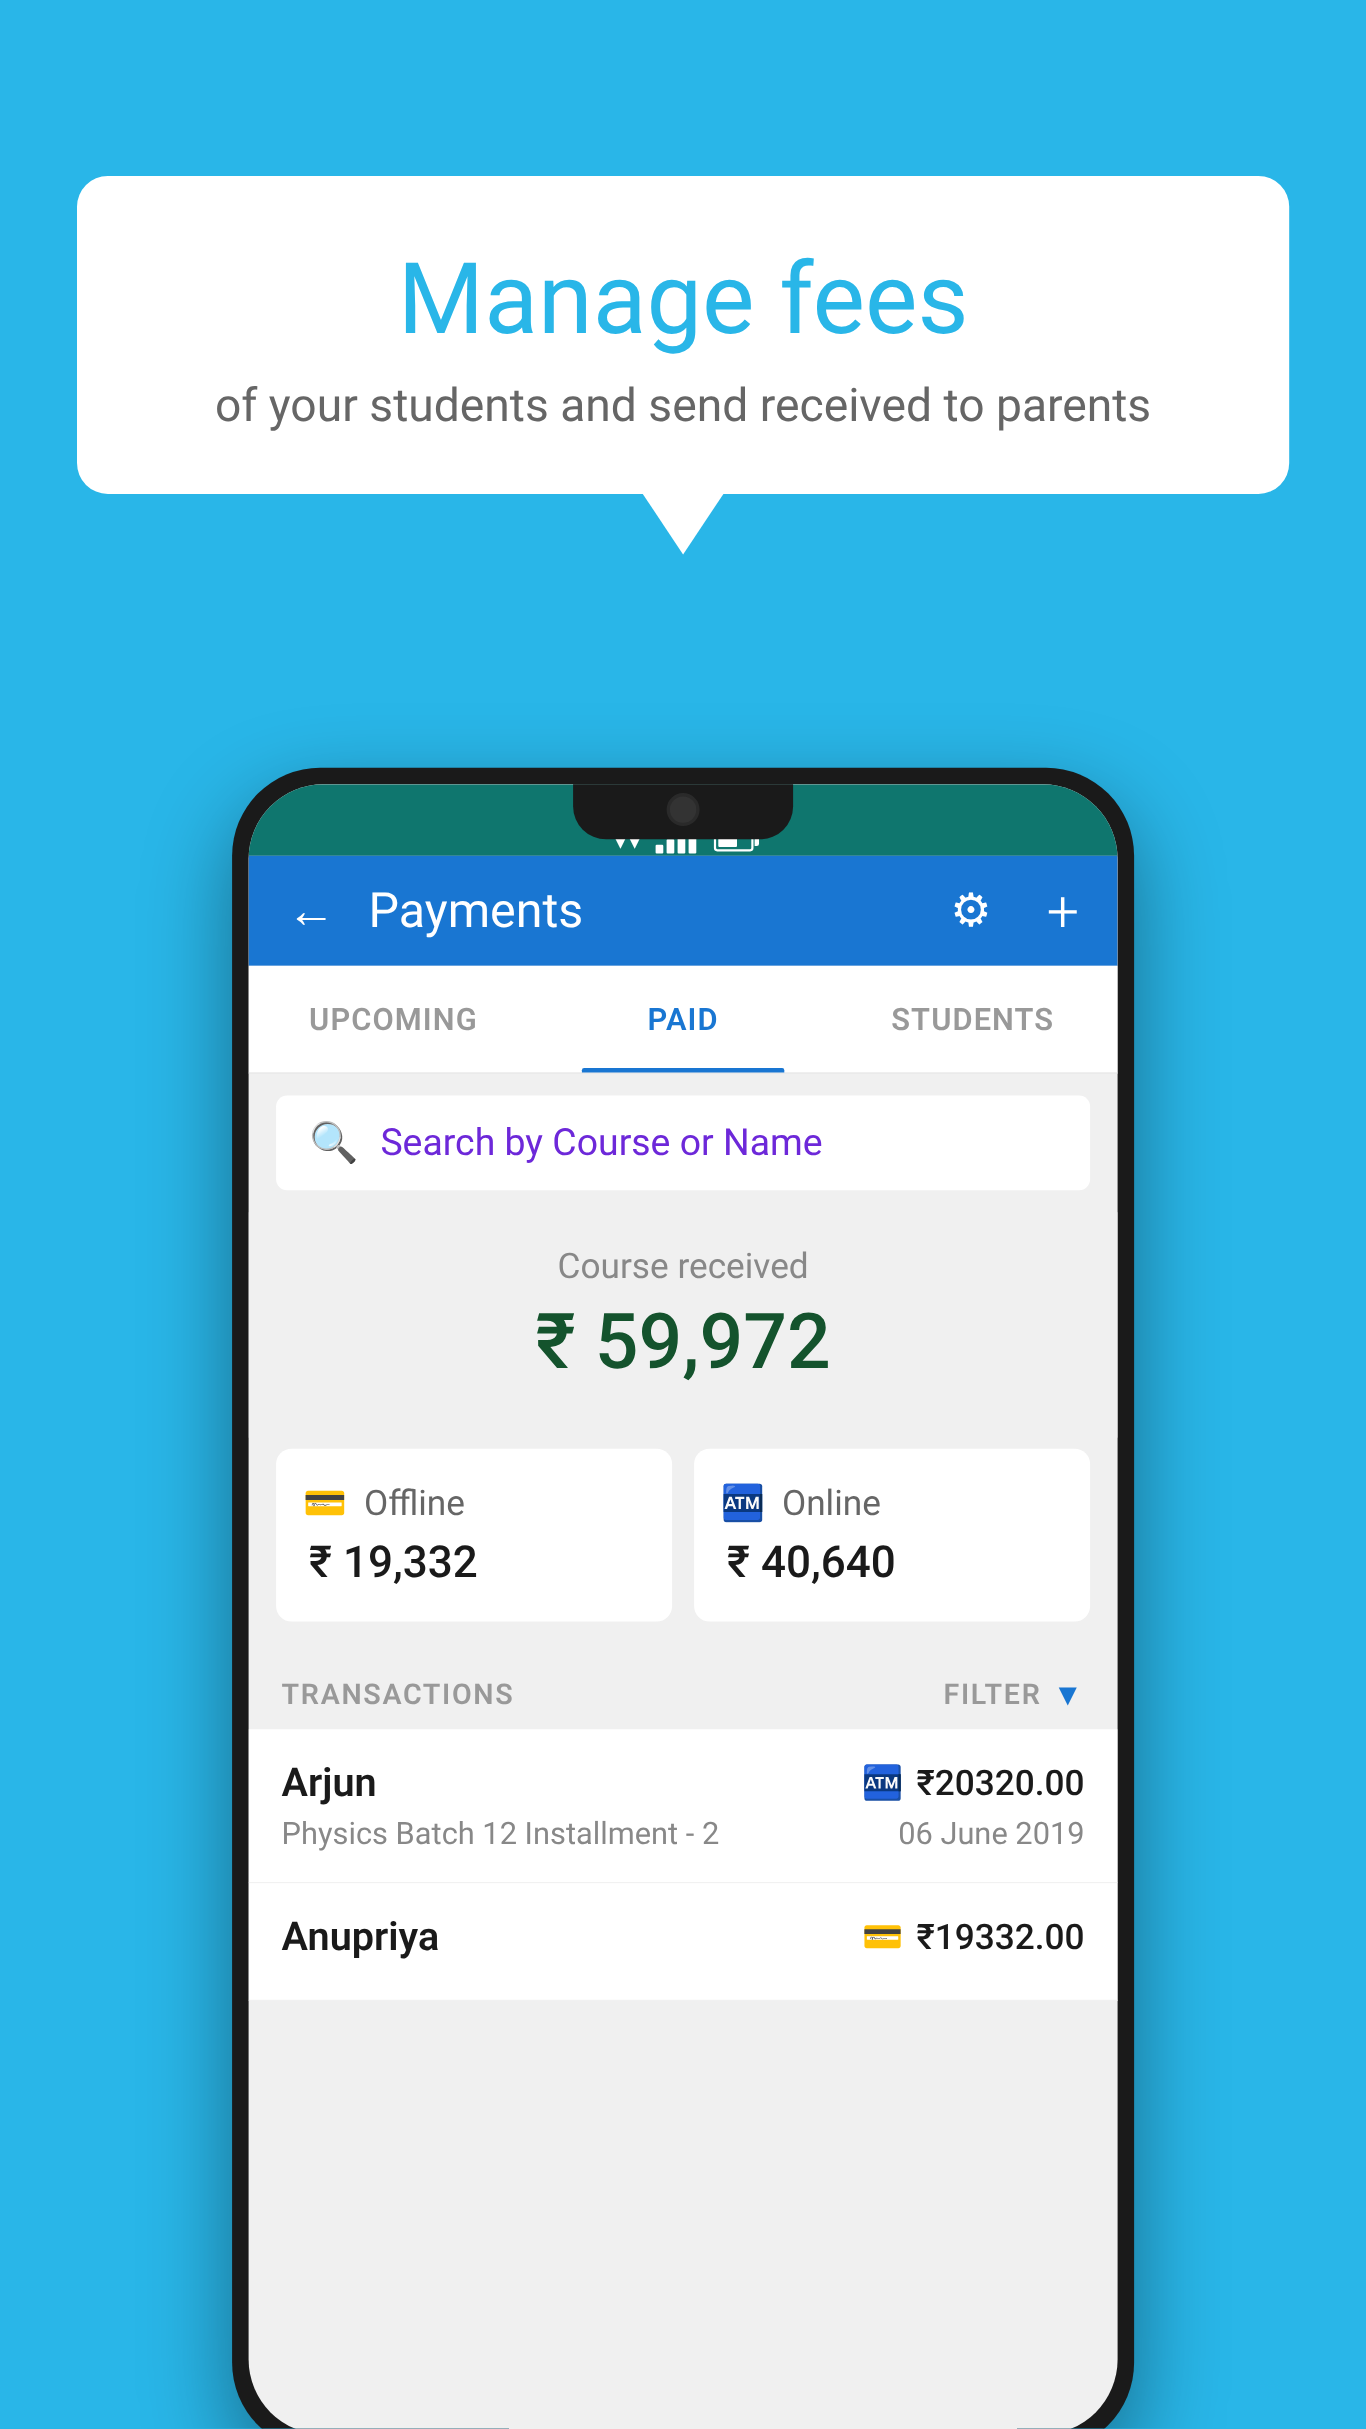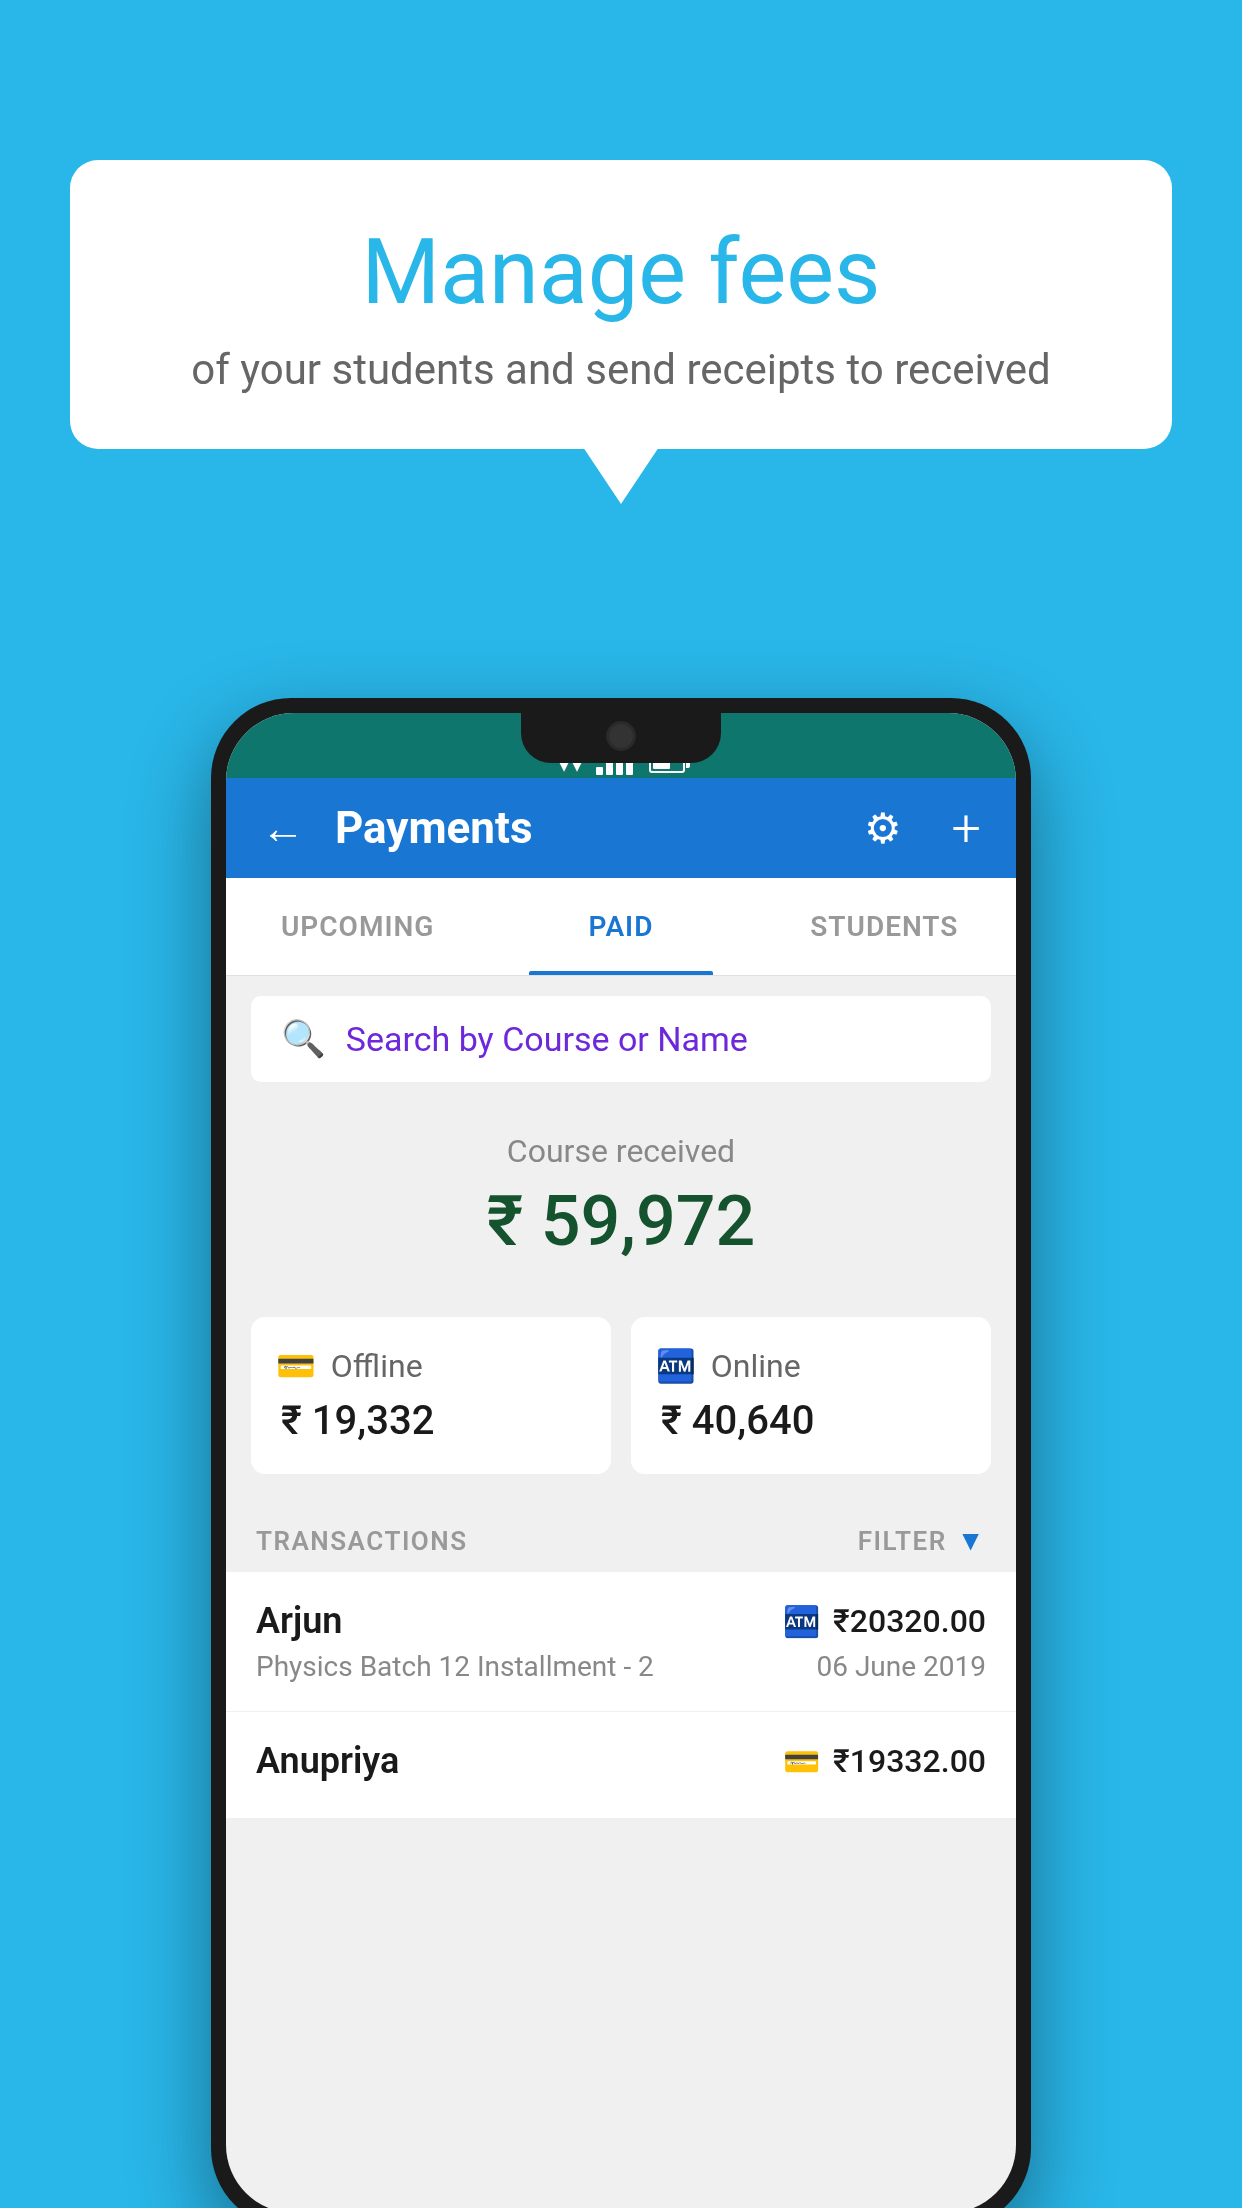--- a/index.html
+++ b/index.html
@@ -178,21 +178,21 @@
       color: white;
       font-size: 44px;
       cursor: pointer;
       font-weight: 300;
     }
 
     .header-title {
       flex: 1;
       color: white;
       font-size: 44px;
-      font-weight: 700;
+      font-weight: 400;
     }
 
     .header-gear {
       color: white;
       font-size: 42px;
     }
 
     .header-plus {
       color: white;
       font-size: 52px;
@@ -396,21 +396,21 @@
       color: #888;
     }
   </style>
 </head>
 <body>
 
 <div style="width:1242px;height:2208px;background:#29b6e8;position:relative;overflow:hidden;">
 
   <div class="speech-bubble">
     <div class="title">Manage fees</div>
-    <div class="subtitle">of your students and send receipts to received</div>
+    <div class="subtitle">of your students and send received to parents</div>
   </div>
 
   <div class="phone-frame">
     <div class="phone-notch-area">
       <div class="phone-camera"></div>
     </div>
     <div class="phone-screen">
 
       <div class="status-bar">
         <span class="status-time">14:29</span>

